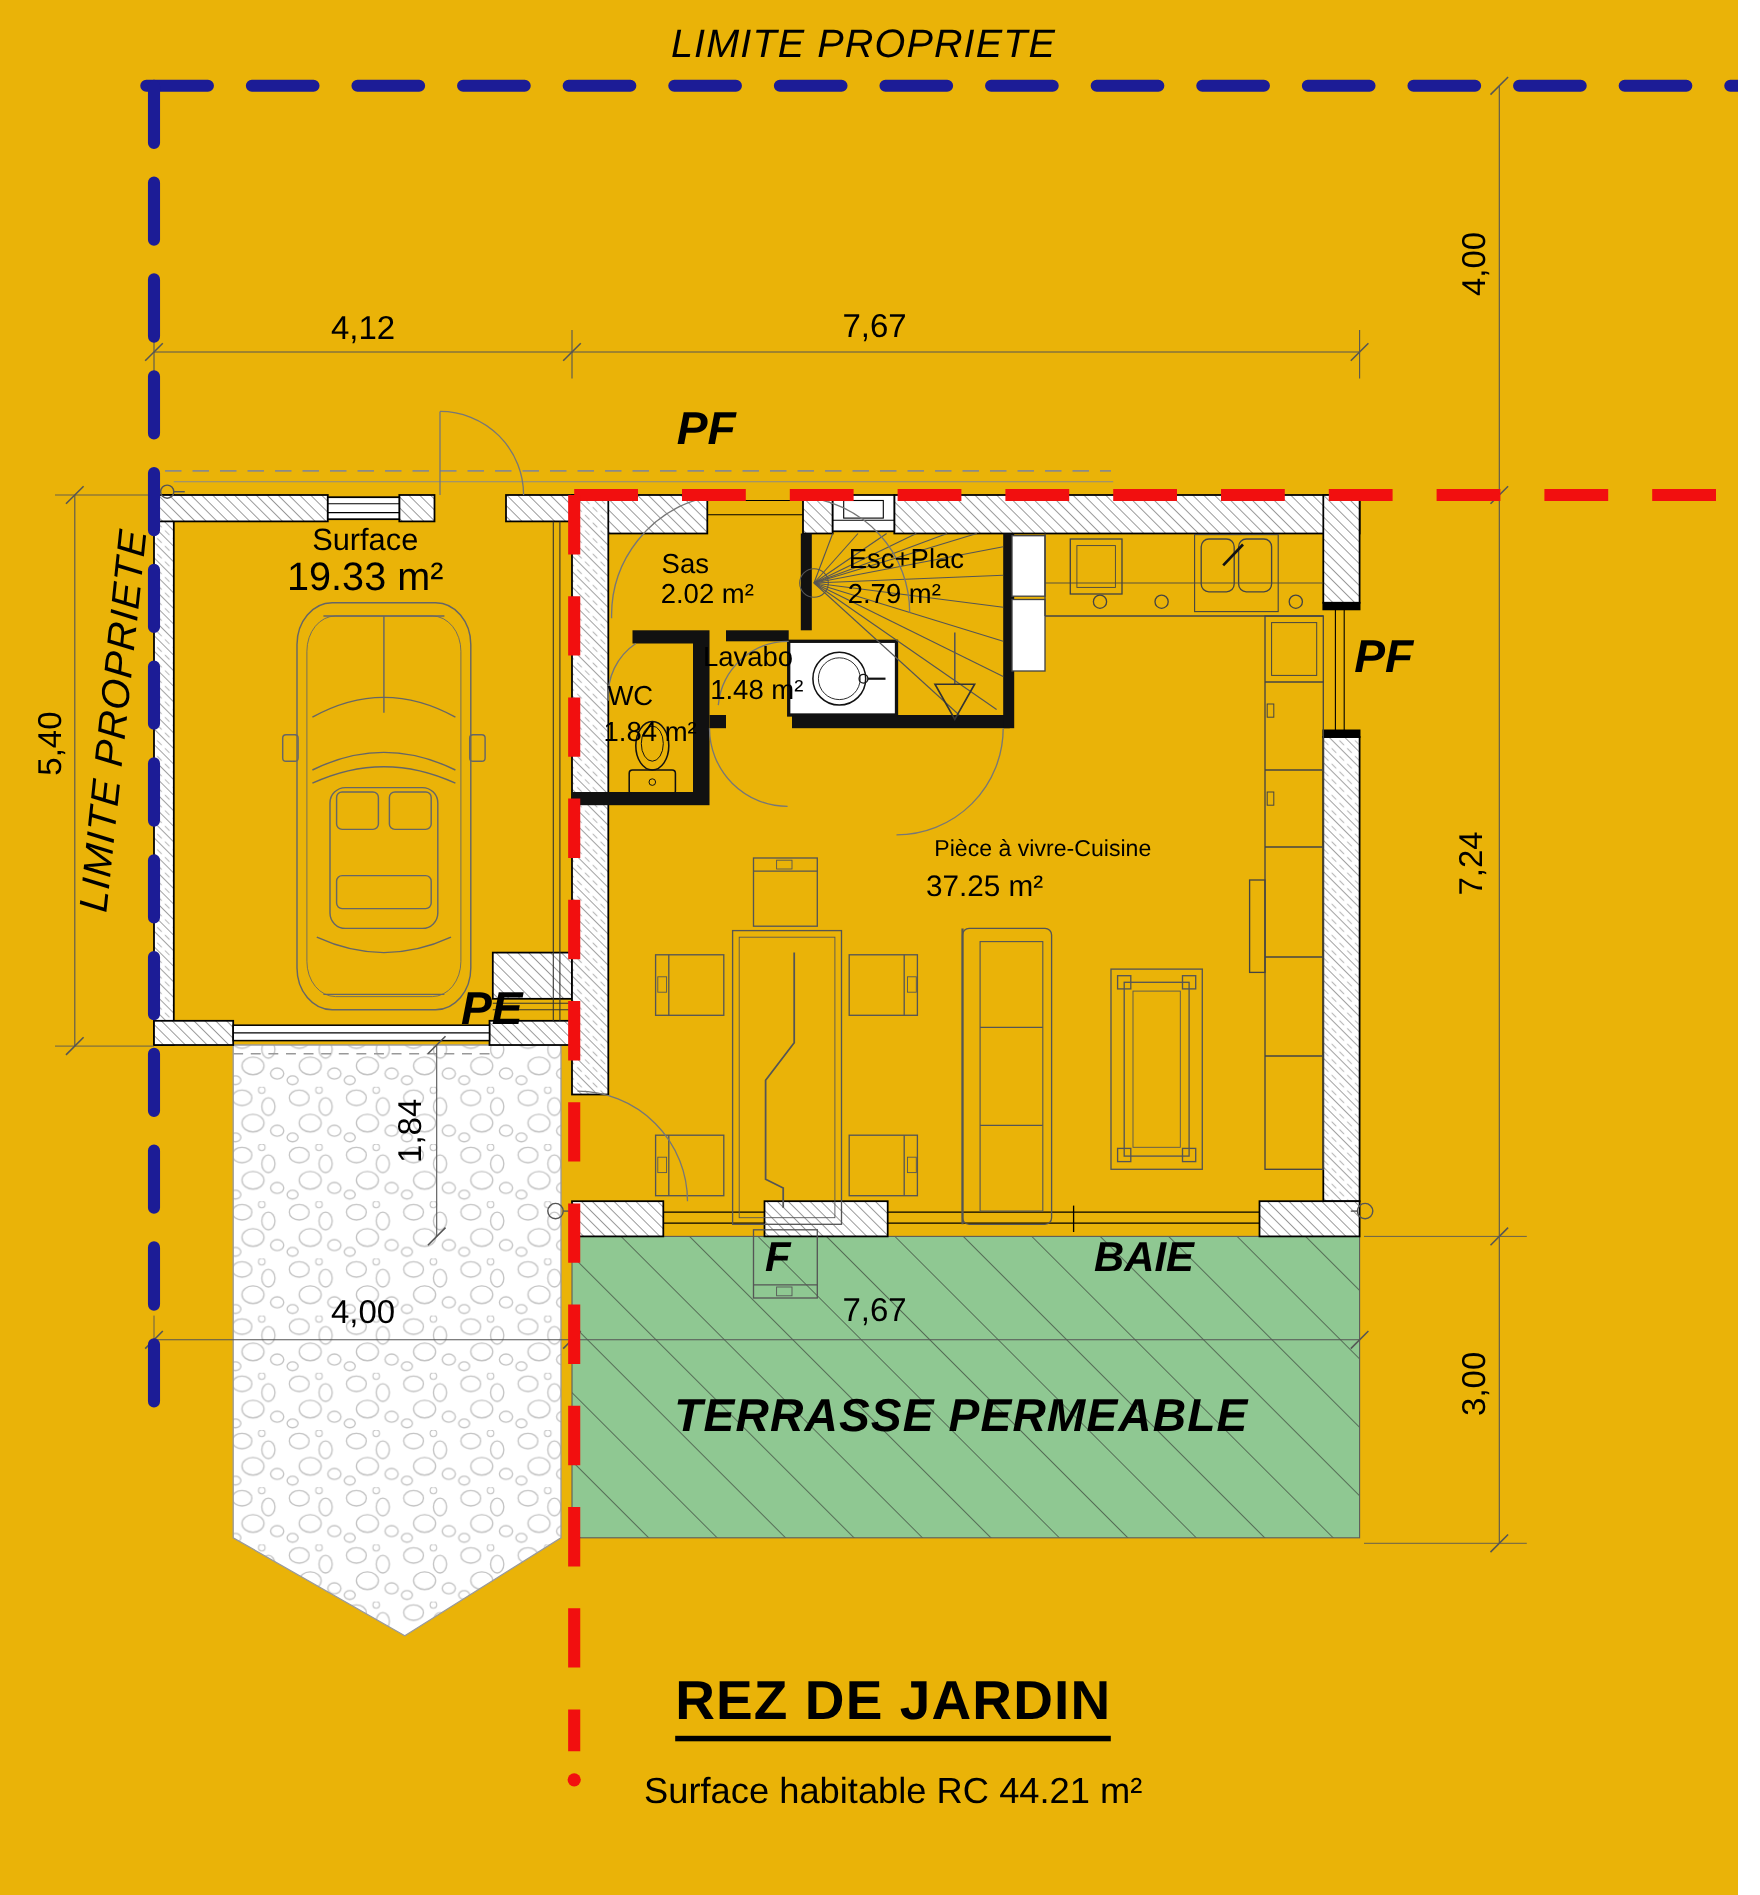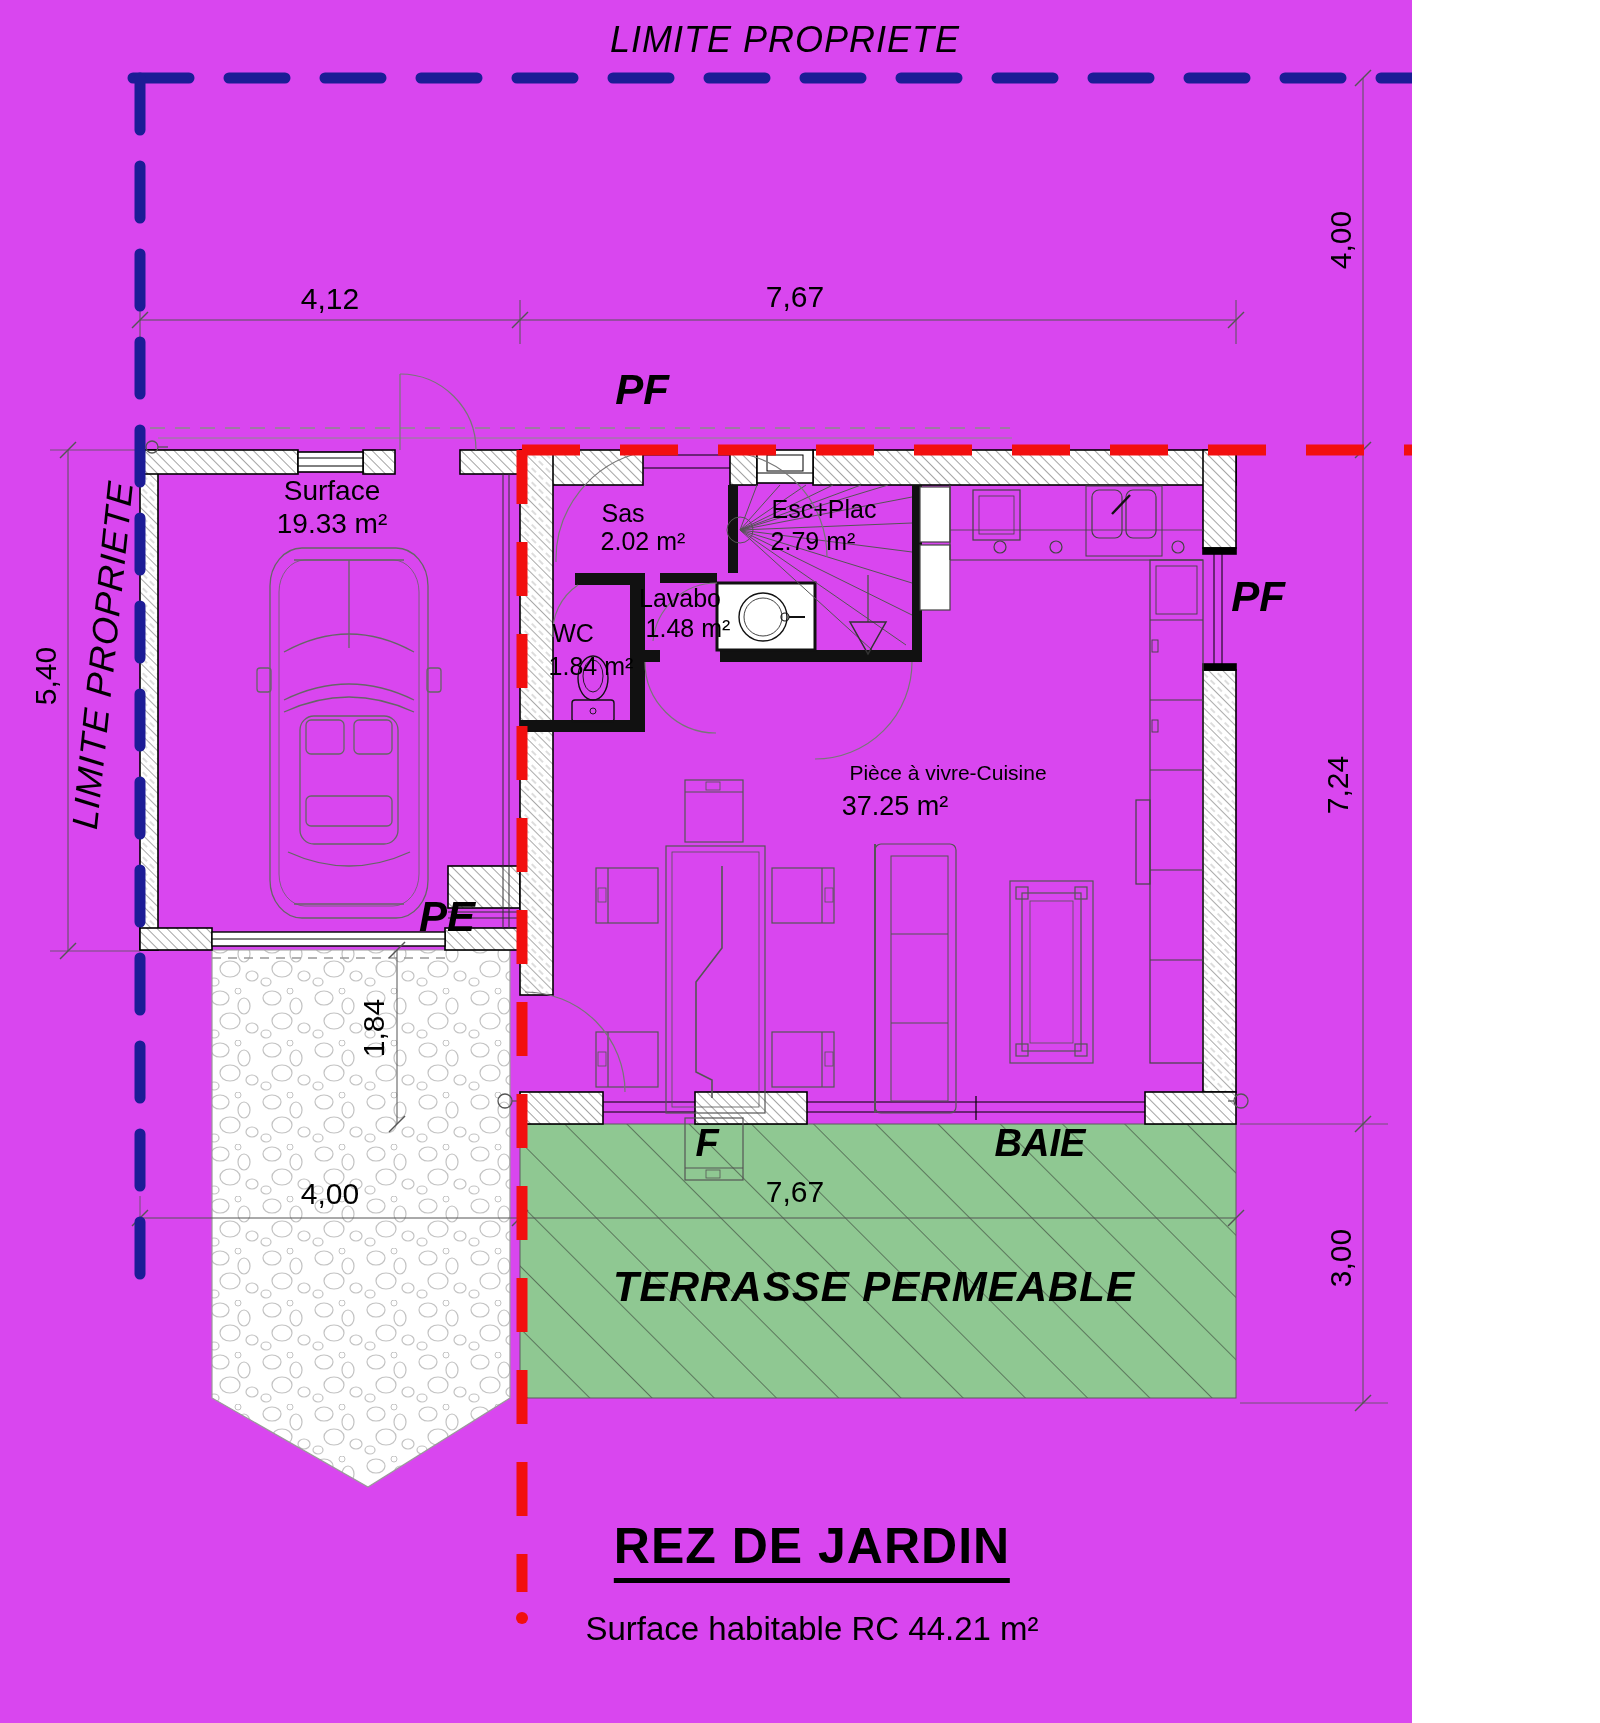--- a/index.html
+++ b/index.html
@@ -1,16 +1,16 @@
 <!DOCTYPE html>
 <html><head>
 <meta charset="utf-8">
 <style>
   html,body{margin:0;padding:0;background:#fff;}
-  #canvas{position:relative;width:1412px;height:1723px;background:#d946ef;overflow:hidden;
+  #canvas{position:relative;width:1580px;height:1723px;background:#eab308;overflow:hidden;
           font-family:"Liberation Sans",sans-serif;}
   svg{position:absolute;left:0;top:0;}
   .lbl{position:absolute;transform:translate(-50%,-50%);white-space:nowrap;color:#000;
        font-family:"Liberation Sans",sans-serif;line-height:1;}
   .rot{transform:translate(-50%,-50%) rotate(-90deg);}
   .dim{font-size:30px;}
   .room{font-size:25px;}
   .open-lbl{font-size:38px;font-style:italic;font-weight:bold;}
   .limite{font-size:36px;font-style:italic;letter-spacing:1px;}
   .limite-left{transform:translate(-50%,-50%) rotate(-84deg);}
@@ -345,21 +345,21 @@
 
 <div class="lbl open-lbl" style="left:642px;top:390px;font-size:42px;">PF</div>
 <div class="lbl open-lbl" style="left:1258px;top:597px;font-size:42px;">PF</div>
 <div class="lbl open-lbl" style="left:447px;top:917px;font-size:42px;">PE</div>
 <div class="lbl open-lbl" style="left:707px;top:1143px;">F</div>
 <div class="lbl open-lbl" style="left:1040px;top:1143px;">BAIE</div>
 
 <div class="lbl terr" style="left:874px;top:1287px;">TERRASSE PERMEABLE</div>
 
 <div class="lbl room" style="left:332px;top:491px;font-size:28px;">Surface</div>
-<div class="lbl room" style="left:332px;top:524px;font-size:28px;">19.33 m²</div>
+<div class="lbl room" style="left:332px;top:524px;font-size:36px;">19.33 m²</div>
 <div class="lbl room" style="left:623px;top:513px;">Sas</div>
 <div class="lbl room" style="left:643px;top:541px;">2.02 m²</div>
 <div class="lbl room" style="left:824px;top:509px;">Esc+Plac</div>
 <div class="lbl room" style="left:813px;top:541px;">2.79 m²</div>
 <div class="lbl room" style="left:680px;top:598px;">Lavabo</div>
 <div class="lbl room" style="left:688px;top:628px;">1.48 m²</div>
 <div class="lbl room" style="left:573px;top:633px;">WC</div>
 <div class="lbl room" style="left:591px;top:666px;">1.84 m²</div>
 <div class="lbl room" style="left:948px;top:772px;font-size:21px;">Pièce à vivre-Cuisine</div>
 <div class="lbl room" style="left:895px;top:806px;font-size:27px;">37.25 m²</div>

